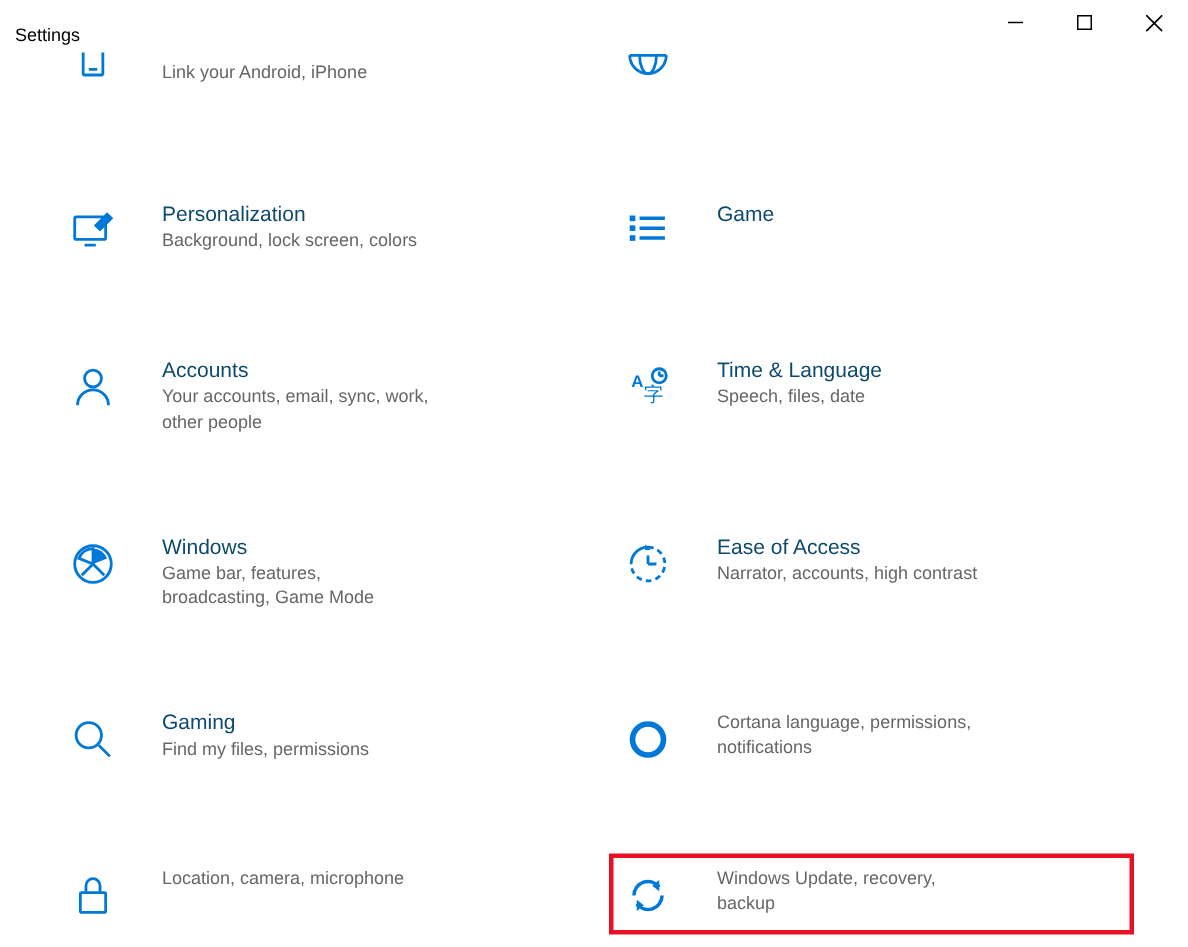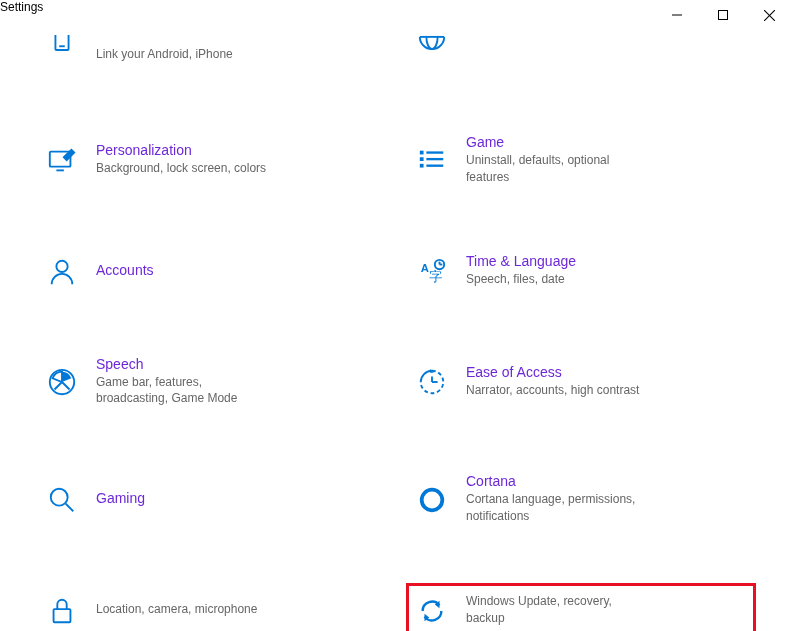--- a/index.html
+++ b/index.html
@@ -10,22 +10,23 @@
     body {
       font-family: "Segoe UI", Tahoma, sans-serif;
       background: #ffffff;
       width: 792px;
       height: 631px;
       overflow: hidden;
     }
     .titlebar {
       height: 30px;
       display: flex;
-      align-items: flex-start;
+      align-items: flex-end;
       justify-content: space-between;
+      padding-left: 10px;
     }
     .title-text {
       font-size: 12px;
       color: #000;
     }
     .window-controls {
       display: flex;
       height: 100%;
     }
     .window-btn {
@@ -45,22 +46,22 @@
     .settings-grid {
       display: grid;
       grid-template-columns: 1fr 1fr;
       column-gap: 20px;
       row-gap: 50px;
       max-width: 720px;
       margin: 0 auto;
     }
     .setting-item {
       display: flex;
-      align-items: center;
-      gap: 16px;
+      align-items: flex-start;
+      gap: 28px;
       padding: 8px;
       cursor: pointer;
     }
     .highlighted {
       border: 3px solid #e81123;
       padding: 5px;
     }
     .icon-wrap {
       width: 36px;
       height: 36px;
@@ -73,21 +74,21 @@
     .icon-wrap svg {
       width: 30px;
       height: 30px;
     }
     .item-text {
       display: flex;
       flex-direction: column;
     }
     .item-title {
       font-size: 14px;
-      color: #6d28d9;
+      color: #0c4a6e;
       font-weight: 400;
       margin-bottom: 2px;
     }
     .item-desc {
       font-size: 12px;
       color: #666;
       line-height: 1.4;
       max-width: 180px;
     }
     .partial-row .icon-wrap {
@@ -165,33 +166,33 @@
           <line x1="10" y1="7" x2="28" y2="7"></line>
           <line x1="10" y1="14" x2="28" y2="14"></line>
           <line x1="10" y1="21" x2="28" y2="21"></line>
           <rect x="3" y="5" width="4" height="4" fill="#0078d7" stroke="none"></rect>
           <rect x="3" y="12" width="4" height="4" fill="#0078d7" stroke="none"></rect>
           <rect x="3" y="19" width="4" height="4" fill="#0078d7" stroke="none"></rect>
         </svg>
       </div>
       <div class="item-text">
         <span class="item-title">Game</span>
-        <span class="item-desc">Uninstall, defaults, optional features</span>
       </div>
     </div>
 
     <div class="setting-item">
       <div class="icon-wrap">
         <svg viewBox="0 0 32 32" fill="none" stroke="#0078d7" stroke-width="2">
           <circle cx="16" cy="10" r="6"></circle>
           <path d="M 5 29 A 11 11 0 0 1 27 29"></path>
         </svg>
       </div>
       <div class="item-text">
         <span class="item-title">Accounts</span>
+        <span class="item-desc">Your accounts, email, sync, work, other people</span>
       </div>
     </div>
 
     <div class="setting-item">
       <div class="icon-wrap">
         <svg viewBox="0 0 32 32" fill="none" stroke="#0078d7" stroke-width="2">
           <text x="4" y="16" font-size="12" fill="#0078d7" stroke="none" font-weight="bold">A</text>
           <text x="13" y="26" font-size="14" fill="#0078d7" stroke="none">字</text>
           <circle cx="24" cy="8" r="5"></circle>
           <line x1="24" y1="5" x2="24" y2="8"></line>
@@ -208,21 +209,21 @@
       <div class="icon-wrap">
         <svg viewBox="0 0 32 32" fill="none" stroke="#0078d7" stroke-width="2">
           <circle cx="16" cy="16" r="13"></circle>
           <path d="M 16 5 A 11 11 0 0 1 26 12 L 16 16 Z" fill="#0078d7" stroke="none"></path>
           <path d="M 16 5 A 11 11 0 0 0 6 12 L 16 16 Z" fill="none"></path>
           <line x1="16" y1="16" x2="8" y2="24"></line>
           <line x1="16" y1="16" x2="24" y2="24"></line>
         </svg>
       </div>
       <div class="item-text">
-        <span class="item-title">Speech</span>
+        <span class="item-title">Windows</span>
         <span class="item-desc">Game bar, features, broadcasting, Game Mode</span>
       </div>
     </div>
 
     <div class="setting-item">
       <div class="icon-wrap">
         <svg viewBox="0 0 32 32" fill="none" stroke="#0078d7" stroke-width="2">
           <path d="M 16 4 A 12 12 0 1 1 4 16" stroke-dasharray="4 3"></path>
           <path d="M 16 4 A 12 12 0 0 0 4 16"></path>
           <polygon points="14,2 18,6 14,6" fill="#0078d7" stroke="none"></polygon>
@@ -238,31 +239,31 @@
 
     <div class="setting-item">
       <div class="icon-wrap">
         <svg viewBox="0 0 32 32" fill="none" stroke="#0078d7" stroke-width="2">
           <circle cx="13" cy="13" r="9"></circle>
           <line x1="20" y1="20" x2="28" y2="28"></line>
         </svg>
       </div>
       <div class="item-text">
         <span class="item-title">Gaming</span>
+        <span class="item-desc">Find my files, permissions</span>
       </div>
     </div>
 
     <div class="setting-item">
       <div class="icon-wrap">
         <svg viewBox="0 0 32 32" fill="none" stroke="#0078d7" stroke-width="4">
           <circle cx="16" cy="16" r="11"></circle>
         </svg>
       </div>
       <div class="item-text">
-        <span class="item-title">Cortana</span>
         <span class="item-desc">Cortana language, permissions, notifications</span>
       </div>
     </div>
 
     <div class="setting-item">
       <div class="icon-wrap">
         <svg viewBox="0 0 32 32" fill="none" stroke="#0078d7" stroke-width="2">
           <rect x="7" y="14" width="18" height="14" rx="1"></rect>
           <path d="M 11 14 V 9 A 5 5 0 0 1 21 9 V 14"></path>
         </svg>

